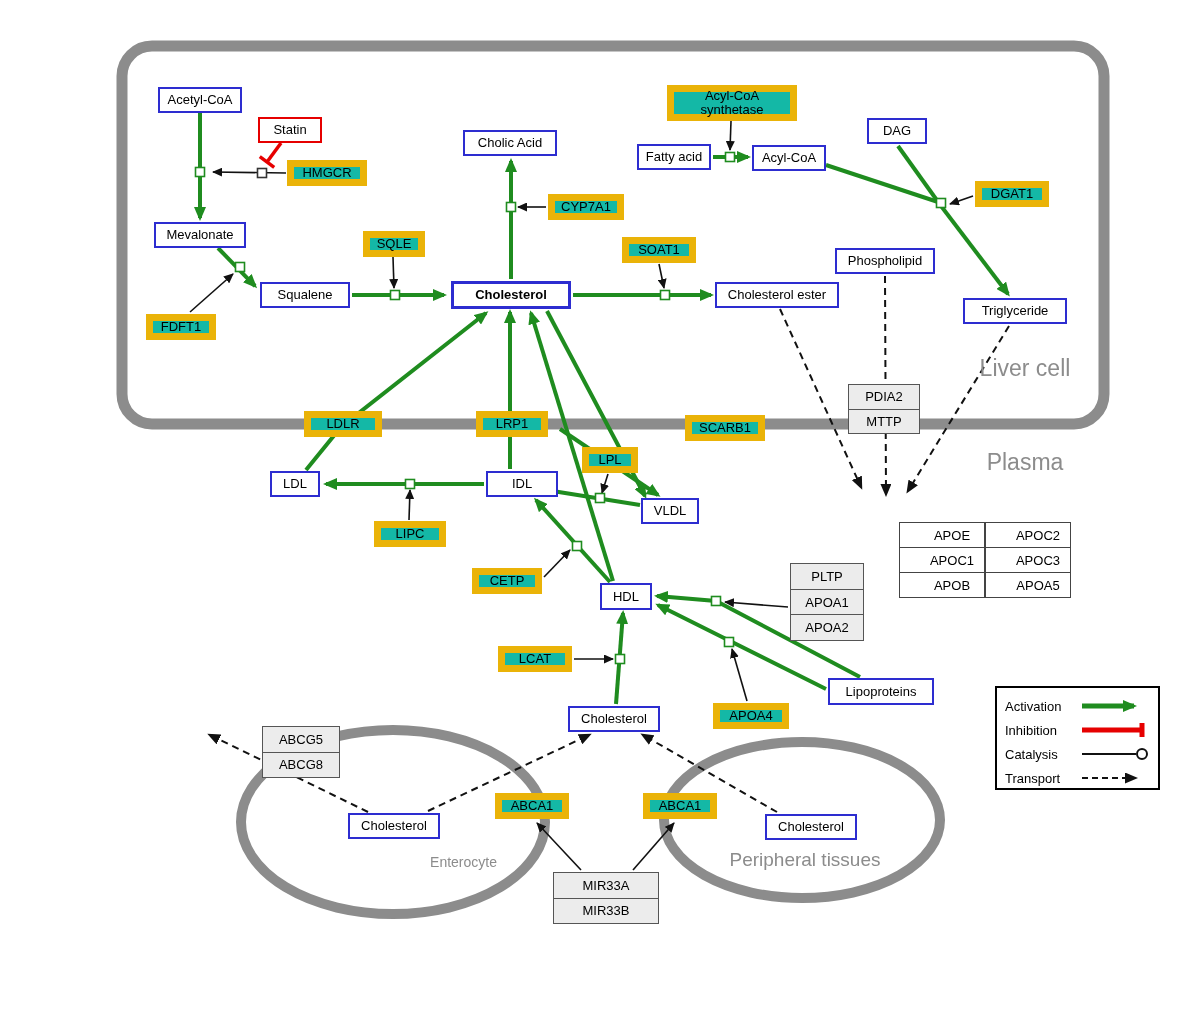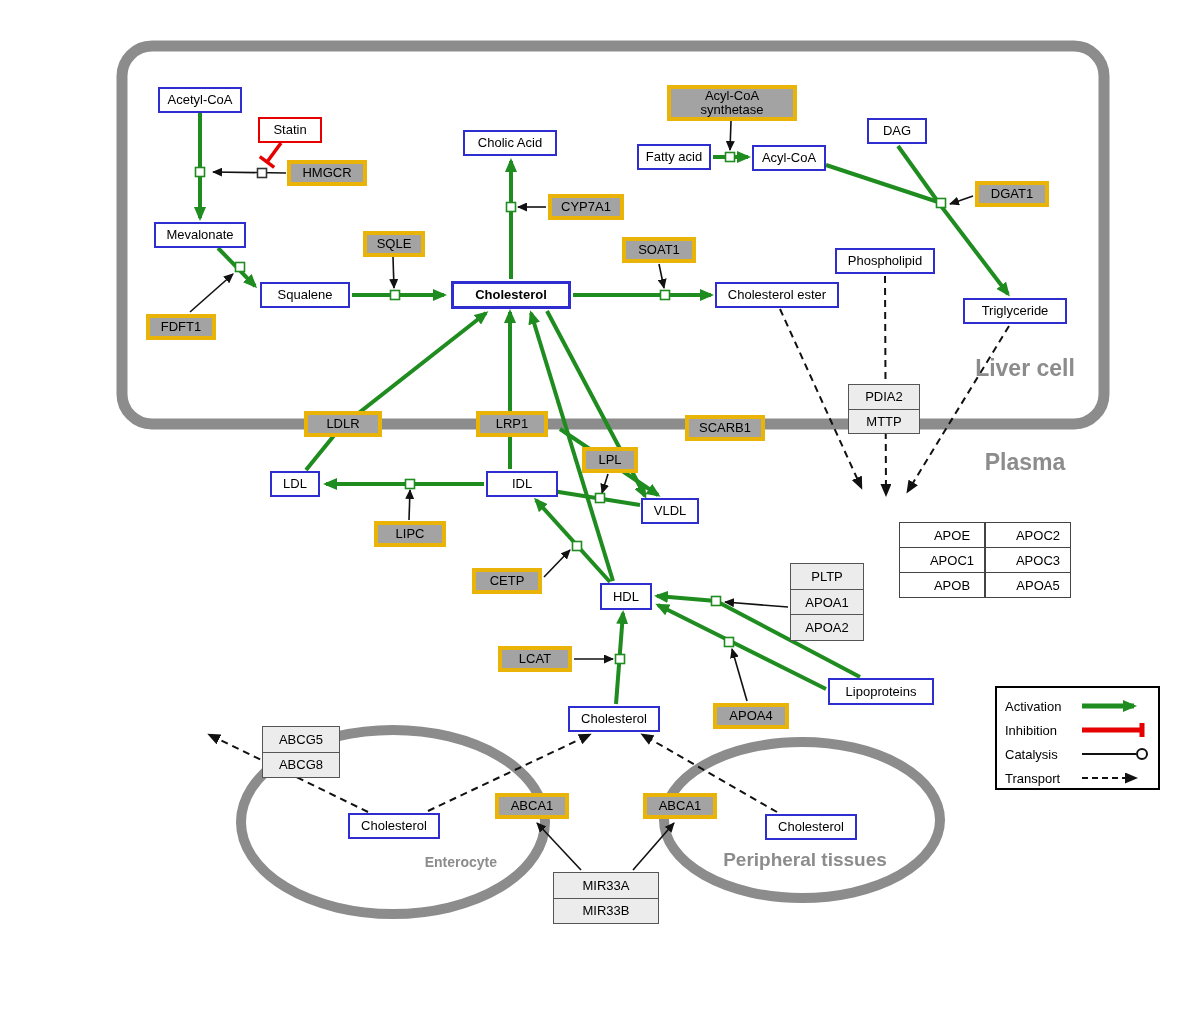--- a/index.html
+++ b/index.html
@@ -4,28 +4,28 @@
 <style>
   html,body{margin:0;padding:0;background:#fff;}
   #canvas{position:relative;width:1200px;height:1013px;background:#fff;
           font-family:"Liberation Sans",sans-serif;color:#000;overflow:hidden;}
   #edges{position:absolute;left:0;top:0;width:1200px;height:1013px;}
   .node{position:absolute;box-sizing:border-box;display:flex;align-items:center;justify-content:center;
         text-align:center;background:#fff;border:1px solid #222;font-size:13px;line-height:1.05;padding:4px 3px;}
   .metabolite{border:2px solid #2d2dd0;}
   .metabolite.bold{border-width:3px;font-weight:bold;}
   .statin{border:2px solid #e60000;}
-  .gene{border:4px solid #eab308;background:#a3a3a3;}
+  .gene{border:7px solid #eab308;background:#14b8a6;}
   .stack{position:absolute;box-sizing:border-box;border:1px solid #555;background:#ececec;display:flex;flex-direction:column;}
   .stack .srow{flex:1;display:flex;align-items:center;justify-content:center;font-size:13px;border-top:1px solid #555;}
   .stack .srow:first-child{border-top:none;}
   .apo-table{position:absolute;display:grid;grid-template-columns:86px 86px;}
   .apo-cell{box-sizing:border-box;width:86px;height:26px;margin-left:-1px;margin-top:-1px;border:1px solid #444;
             background:#fff;display:flex;align-items:center;justify-content:center;font-size:13px;padding-left:20px;}
-  .comp-label{position:absolute;font-weight:bold;color:#8c8c8c;}
+  .comp-label{position:absolute;font-weight:normal;color:#8c8c8c;}
   .legend{position:absolute;box-sizing:border-box;border:2px solid #000;background:#fff;padding:6px 8px;}
   .legend-row{display:flex;align-items:center;justify-content:space-between;height:24px;}
   .legend-label{font-size:13px;}
 </style>
 </head>
 <body>
 
 <div id="canvas">
 
   <svg id="edges" xmlns="http://www.w3.org/2000/svg">

